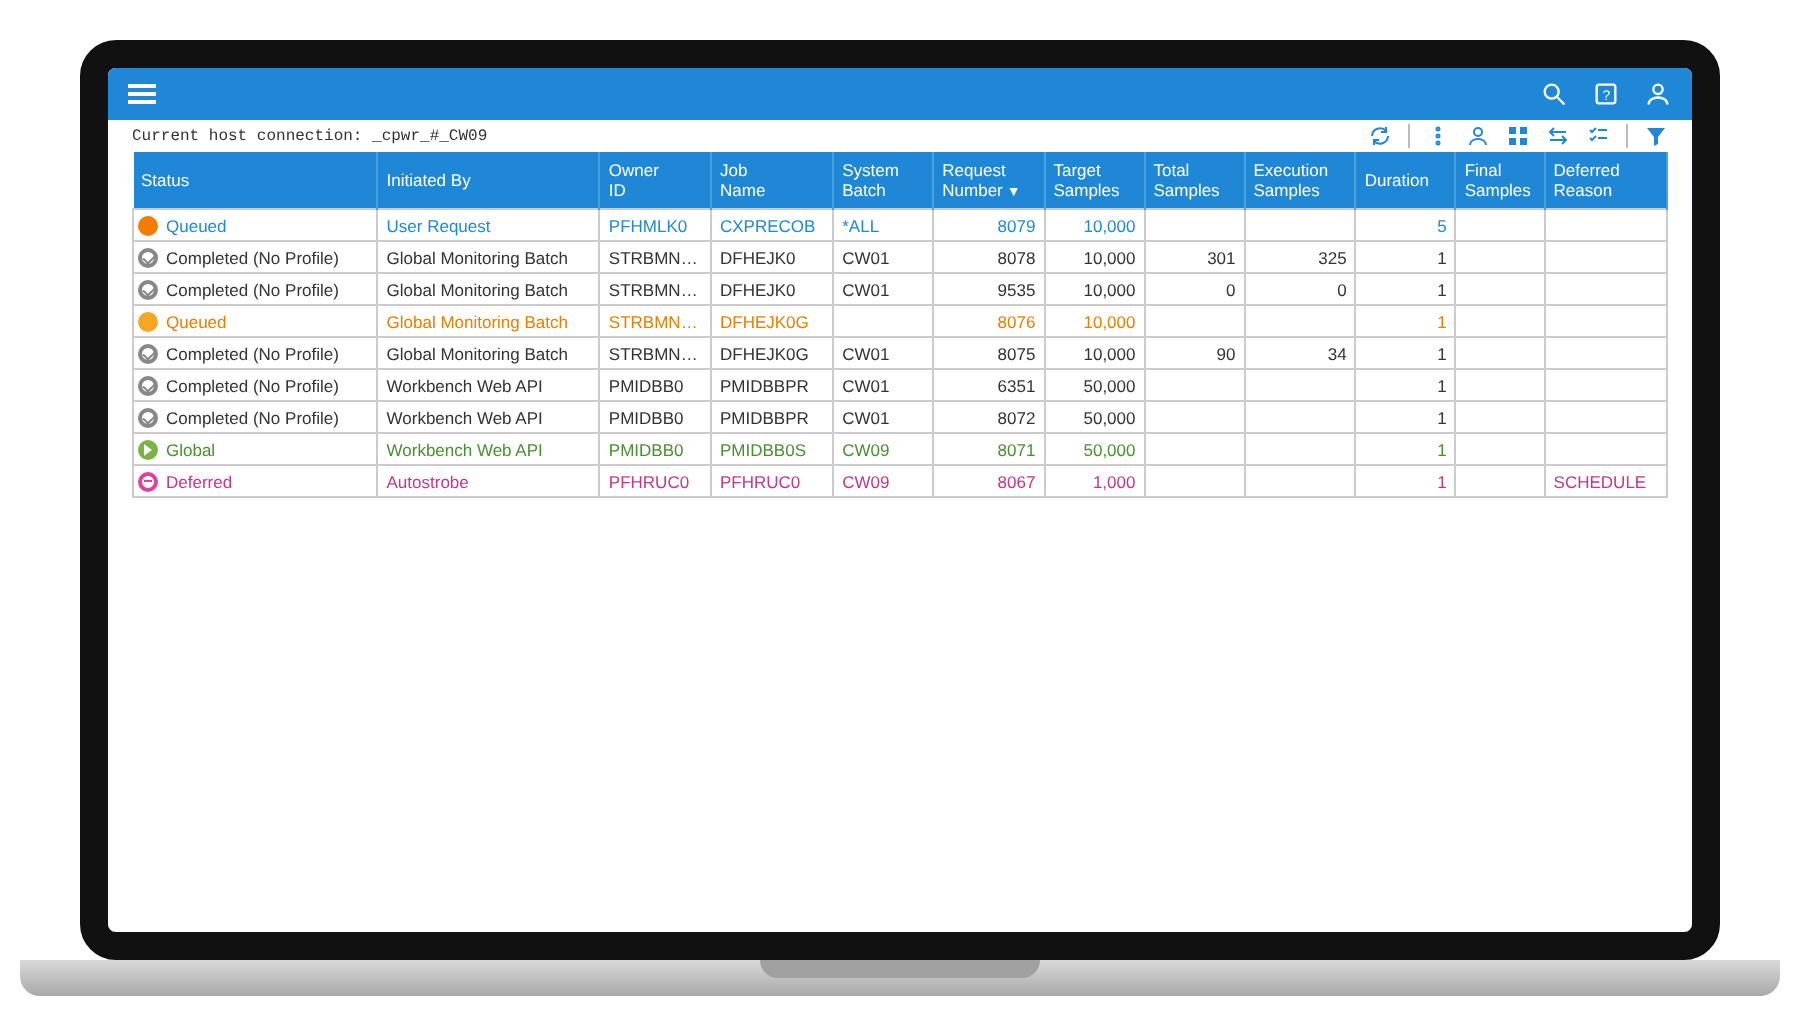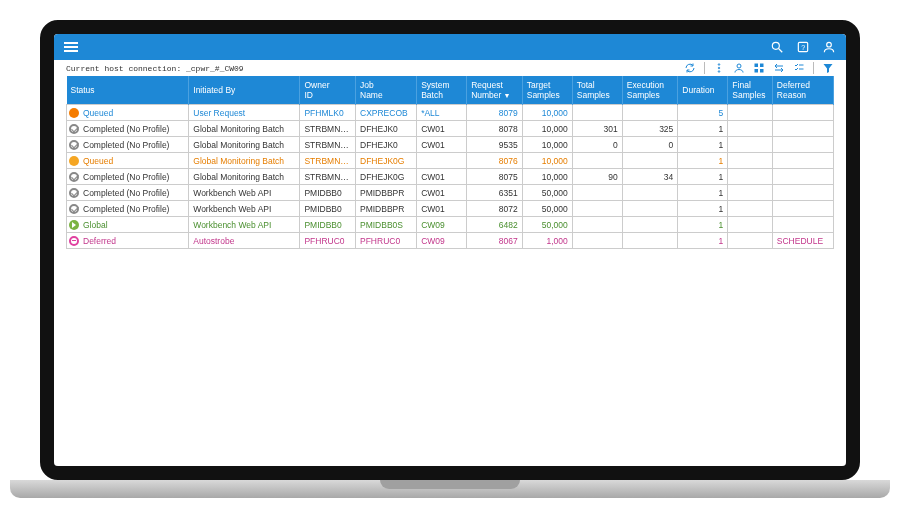--- a/index.html
+++ b/index.html
@@ -414,21 +414,21 @@
               <td class="status-cell">
                 <div class="status-inner">
                   <span class="sdot green"></span>
                   <span>Global</span>
                 </div>
               </td>
               <td>Workbench Web API</td>
               <td>PMIDBB0</td>
               <td>PMIDBB0S</td>
               <td>CW09</td>
-              <td class="num">6482</td>
+              <td class="num">8071</td>
               <td class="num">50,000</td>
               <td class="num"></td>
               <td class="num"></td>
               <td class="num">1</td>
               <td></td>
               <td></td>
             </tr>
             <tr class="drow">
               <td class="status-cell">
                 <div class="status-inner">

